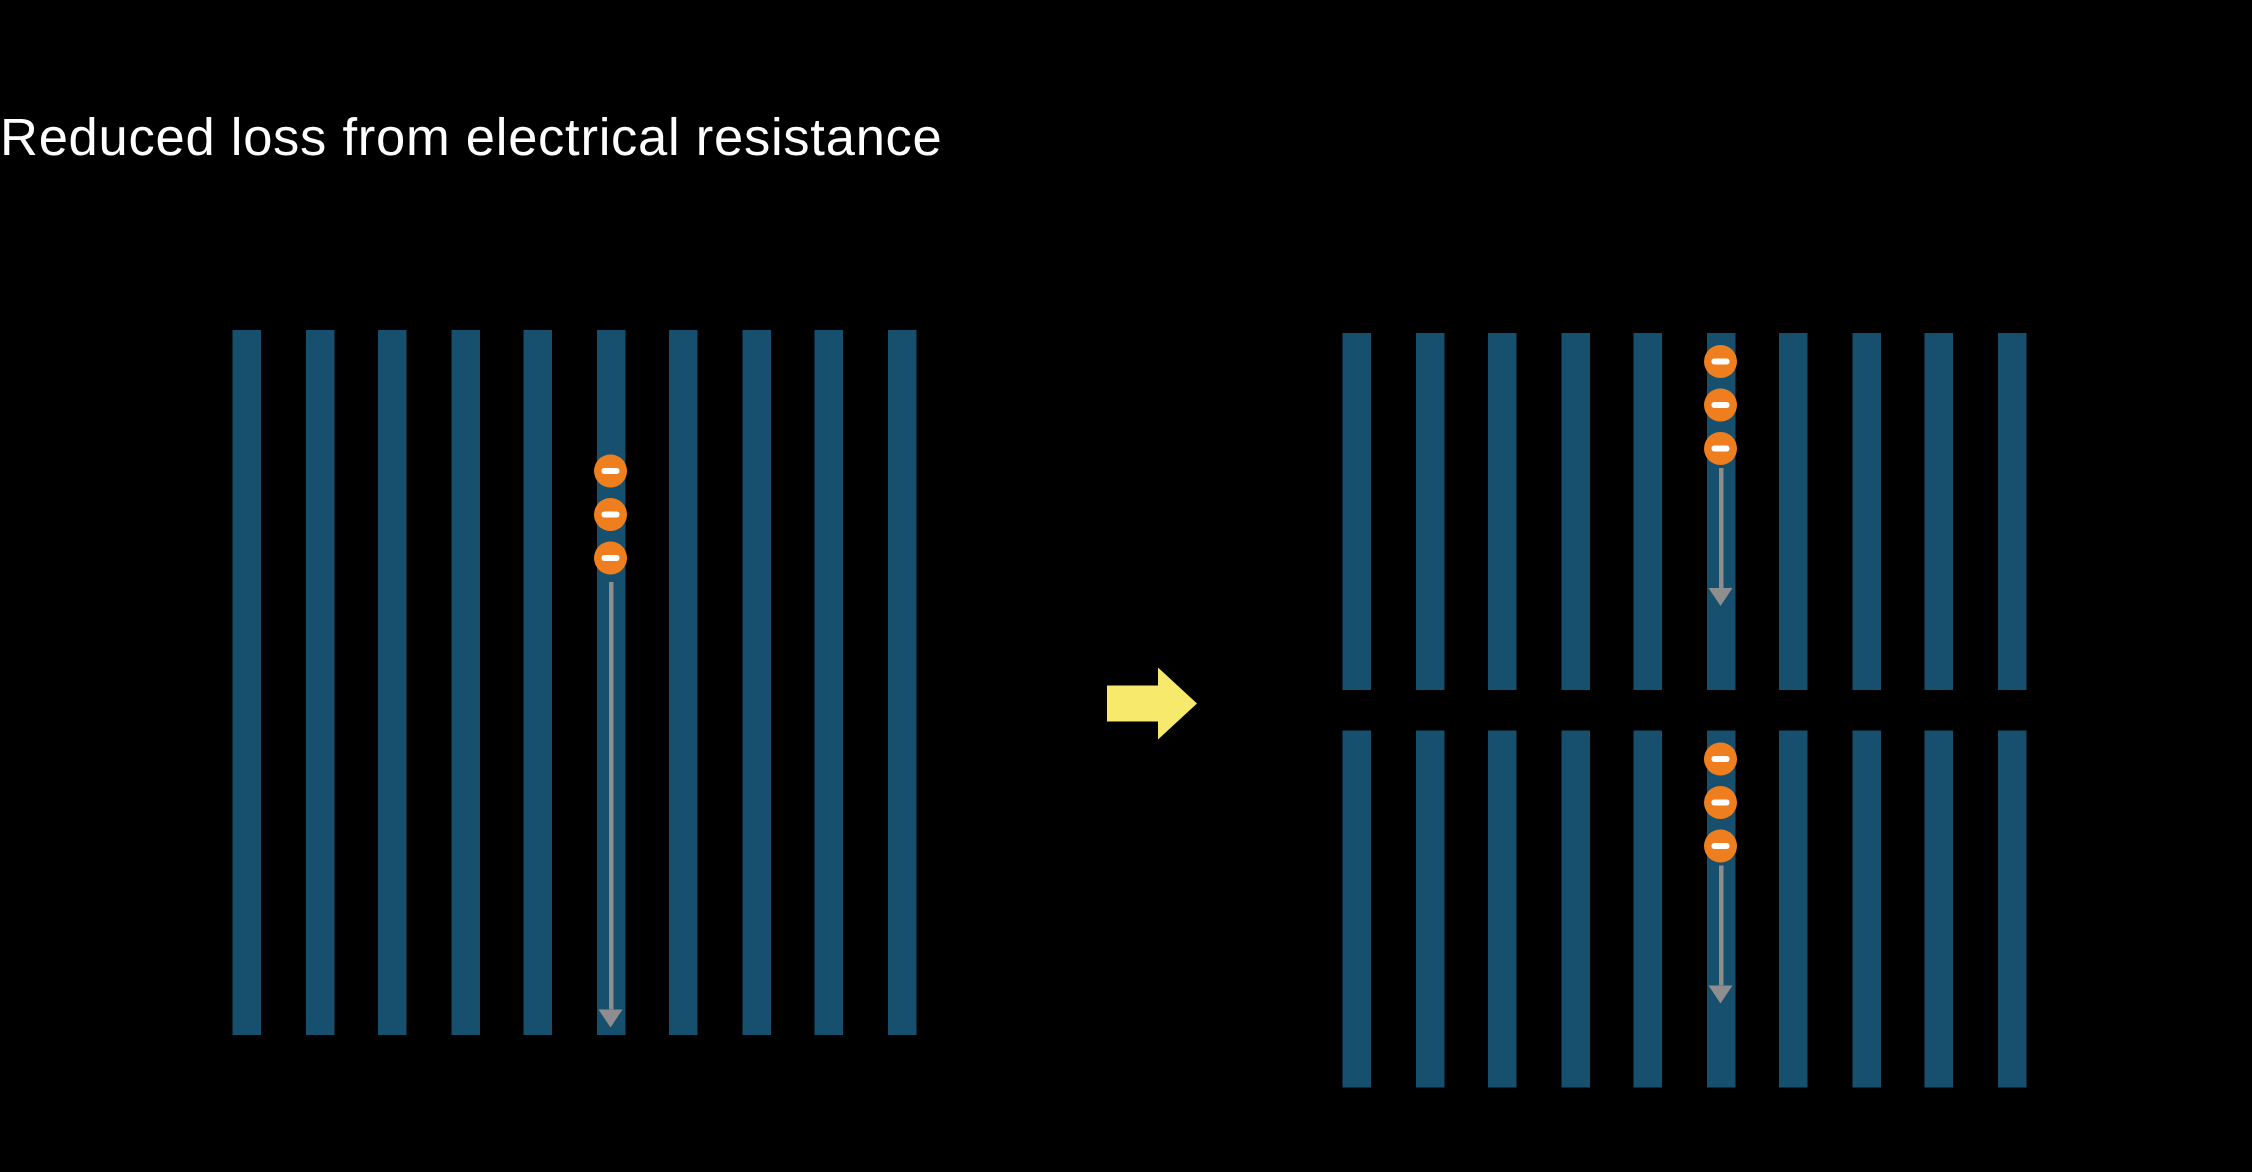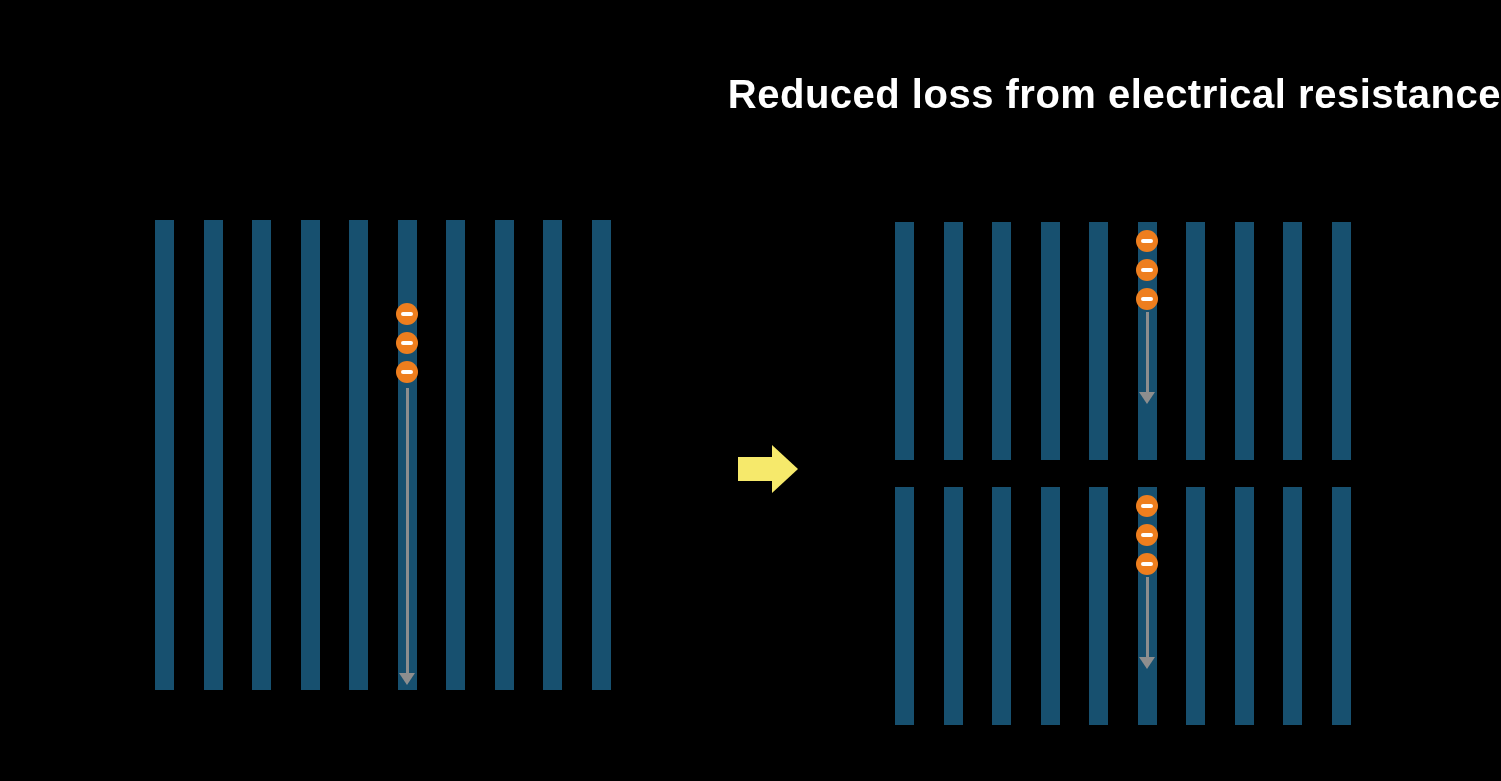--- a/index.html
+++ b/index.html
@@ -21,24 +21,24 @@
     height: 781px;
     background: var(--bg);
     overflow: hidden;
   }
 
   .title {
     position: absolute;
     top: 72px;
     left: 0;
     width: 100%;
-    text-align: right;
+    text-align: left;
     color: var(--title);
-    font-size: 40px;
-    font-weight: 700;
+    font-size: 35px;
+    font-weight: 400;
     letter-spacing: 0.5px;
   }
 
   
   .panel {
     position: absolute;
     display: flex;
     justify-content: space-between;
     width: 456px;
   }

